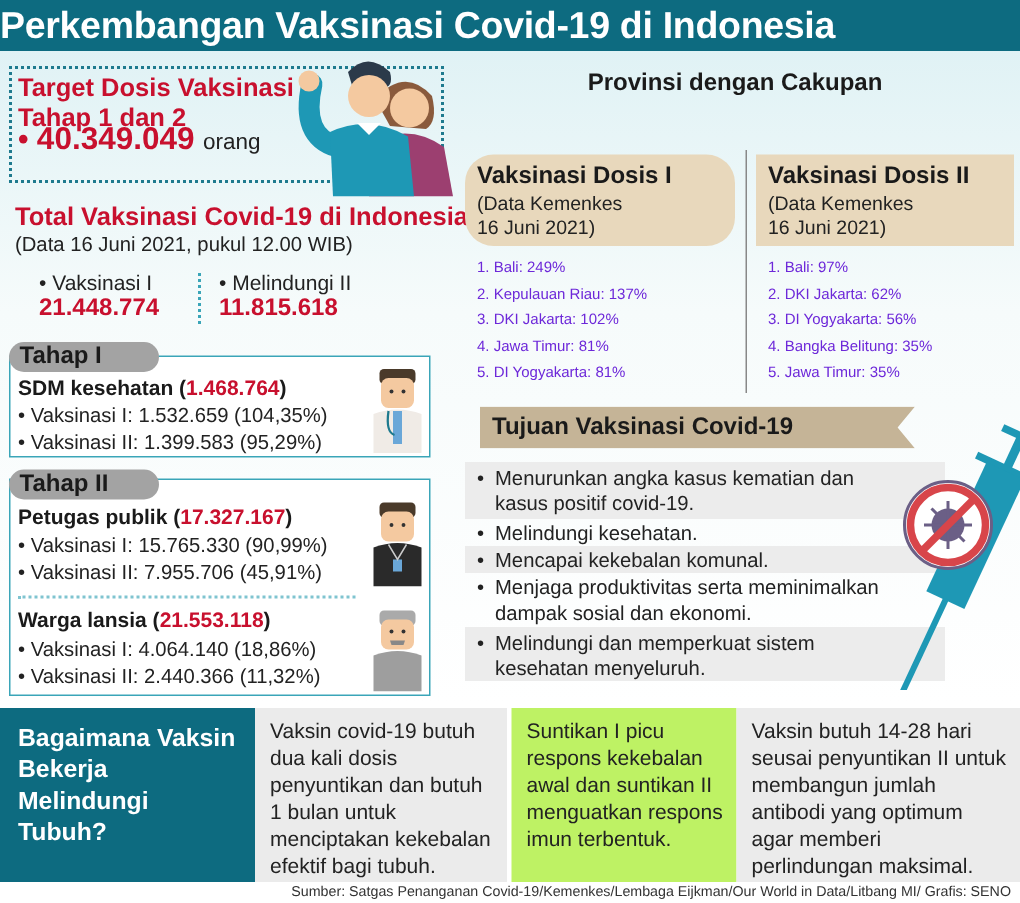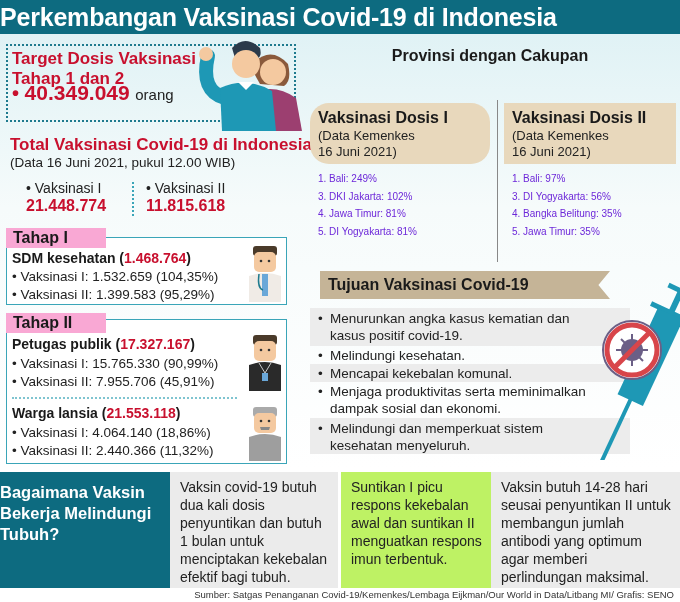--- a/index.html
+++ b/index.html
@@ -42,22 +42,22 @@
   .vax-col { position: absolute; top: 180px; font-size: 14px; color: #222; }
   .vax-col .lbl { line-height: 17px; }
   .vax-col .val { color: #c8102e; font-weight: bold; font-size: 16px; line-height: 18px; margin-left: 0; }
   .vax-divider {
     position: absolute; left: 132px; top: 182px; height: 34px; border-left: 2px dotted #3aa5b8;
   }
 
   
   .tahap-tab {
     position: absolute; left: 6px; width: 100px; height: 20px;
-    background: #f9a8d4; font-weight: bold; font-size: 16px; line-height: 20px;
-    padding-left: 7px; color: #1a1a1a;
+    background: #a3a3a3; font-weight: bold; font-size: 16px; line-height: 20px;
+    padding-left: 7px; color: #1a1a1a; border-radius: 10px;
   }
   .tahap-box {
     position: absolute; left: 6px; width: 281px; border: 1.5px solid #3aa5b8; background: #fff;
   }
   .grp-title { position: absolute; left: 12px; font-weight: bold; font-size: 14px; line-height: 17px; }
   .grp-title .red { color: #c8102e; }
   .grp-line { position: absolute; left: 12px; font-size: 13.5px; line-height: 17px; color: #222; }
   .dotted-sep { position: absolute; left: 12px; width: 225px; border-top: 2px dotted #7fc4d0; }
   .avatar { position: absolute; }
 
@@ -85,21 +85,21 @@
     position: absolute; left: 318px; font-size: 13.5px; line-height: 17px; color: #222; width: 290px;
   }
   .tujuan-item .dot { display: inline-block; width: 12px; }
   .tujuan-item .txt { display: inline-block; vertical-align: top; width: 270px; }
   .syringe { position: absolute; left: 580px; top: 270px; width: 100px; height: 190px; }
 
   
   .how-title {
     position: absolute; left: 0; top: 472px; width: 170px; height: 116px;
     background: #0d6b80; color: #fff; font-weight: bold; font-size: 16.5px; line-height: 21px;
-    padding: 10px 8px 0 0;
+    padding: 10px 8px 0 12px;
   }
   .how-cell {
     position: absolute; top: 472px; height: 116px; font-size: 14px; line-height: 18px;
     color: #222; padding: 6px 8px 0 10px;
   }
   .source {
     position: absolute; right: 6px; top: 589px; font-size: 9.5px; color: #333;
   }
 </style>
 </head>
@@ -130,21 +130,21 @@
 </svg>
 
 <div class="total-title">Total Vaksinasi Covid-19 di Indonesia</div>
 <div class="total-sub">(Data 16 Juni 2021, pukul 12.00 WIB)</div>
 <div class="vax-col" style="left:26px;">
   <div class="lbl">• Vaksinasi I</div>
   <div class="val">21.448.774</div>
 </div>
 <div class="vax-divider"></div>
 <div class="vax-col" style="left:146px;">
-  <div class="lbl">• Vaksinasi II</div>
+  <div class="lbl">• Melindungi II</div>
   <div class="val">11.815.618</div>
 </div>
 
 <div class="tahap-box" style="top:237px;height:68px;"></div>
 <div class="tahap-tab" style="top:228px;">Tahap I</div>
 <div class="grp-title" style="top:250px;">
   <span>SDM kesehatan</span> (<span class="red">1.468.764</span>)
 </div>
 <div class="grp-line" style="top:268px;">• Vaksinasi I: 1.532.659 (104,35%)</div>
 <div class="grp-line" style="top:286px;">• Vaksinasi II: 1.399.583 (95,29%)</div>
@@ -198,26 +198,28 @@
   <div class="s">16 Juni 2021)</div>
 </div>
 <div class="col-divider"></div>
 <div class="dose-head" style="left:504px;width:172px;">
   <div class="t">Vaksinasi Dosis II</div>
   <div class="s">(Data Kemenkes</div>
   <div class="s">16 Juni 2021)</div>
 </div>
 <ul class="prov-list" style="left:318px;">
   <li>1. Bali: 249%</li>
+  <li>2. Kepulauan Riau: 137%</li>
   <li>3. DKI Jakarta: 102%</li>
   <li>4. Jawa Timur: 81%</li>
   <li>5. DI Yogyakarta: 81%</li>
 </ul>
 <ul class="prov-list" style="left:512px;">
   <li>1. Bali: 97%</li>
+  <li>2. DKI Jakarta: 62%</li>
   <li>3. DI Yogyakarta: 56%</li>
   <li>4. Bangka Belitung: 35%</li>
   <li>5. Jawa Timur: 35%</li>
 </ul>
 
 <div class="tujuan-band">Tujuan Vaksinasi Covid-19</div>
 <div class="tujuan-row shade" style="top:308px;height:38px;"></div>
 <div class="tujuan-row shade" style="top:364px;height:18px;"></div>
 <div class="tujuan-row shade" style="top:418px;height:36px;"></div>
 <div class="tujuan-item" style="top:310px;">

